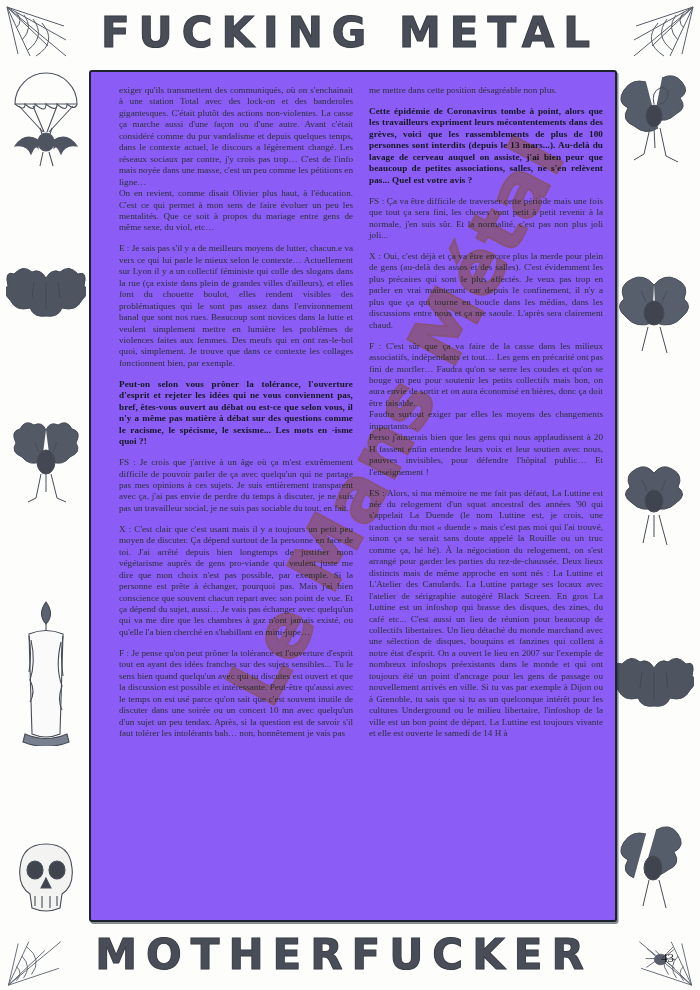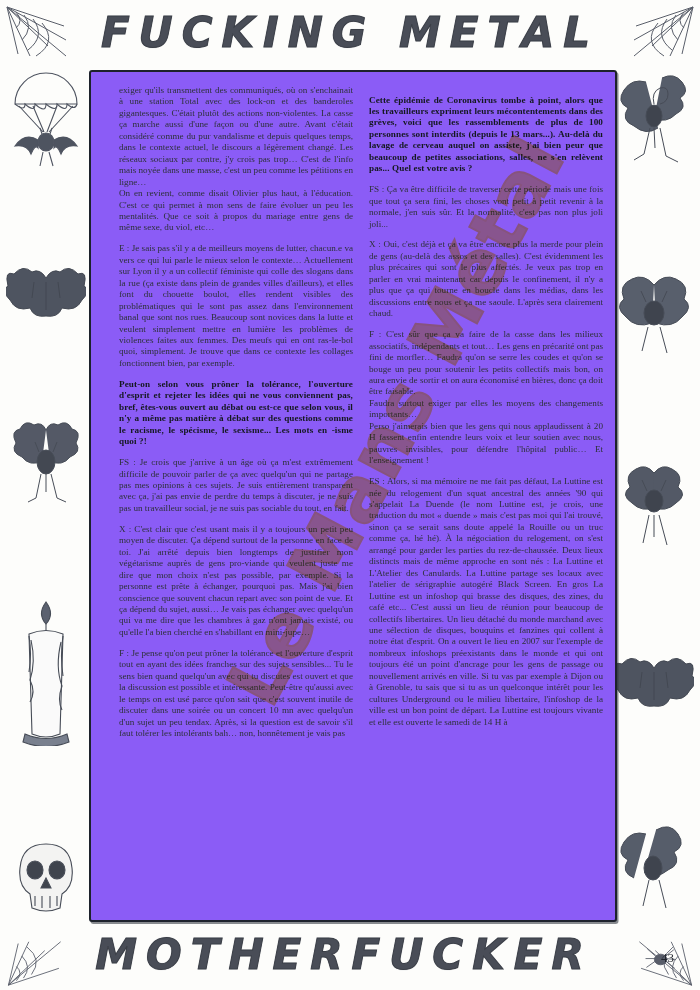--- a/index.html
+++ b/index.html
@@ -39,21 +39,20 @@
     font-family: "DejaVu Sans", sans-serif;
     font-weight: bold;
     color: #3a3f4a;
     letter-spacing: 9px;
     font-size: 42px;
     line-height: 58px;
     opacity: 0.92;
     -webkit-text-stroke: 1px #2b2f38;
     text-shadow: 0 0 1px #6a7080;
     user-select: none;
-    font-style: italic;
   }
 
   
   .margin-col {
     position: absolute;
     top: 66px;
     width: 92px;
     height: 858px;
     display: flex;
     flex-direction: column;
@@ -306,20 +305,21 @@
       <div class="col" id="col-left">
           <p class="body">exiger qu'ils transmettent des communiqués, où on s'enchainait à une station Total avec des lock-on et des banderoles gigantesques. C'était plutôt des actions non-violentes. La casse ça marche aussi d'une façon ou d'une autre. Avant c'était considéré comme du pur vandalisme et depuis quelques temps, dans le contexte actuel, le discours a légèrement changé. Les réseaux sociaux par contre, j'y crois pas trop… C'est de l'info mais noyée dans une masse, c'est un peu comme les pétitions en ligne…</p>
           <p class="body">On en revient, comme disait Olivier plus haut, à l'éducation. C'est ce qui permet à mon sens de faire évoluer un peu les mentalités. Que ce soit à propos du mariage entre gens de même sexe, du viol, etc…</p>
           <p class="body gap"><span class="spk">E</span><span> : Je sais pas s'il y a de meilleurs moyens de lutter, chacun.e va vers ce qui lui parle le mieux selon le contexte… Actuellement sur Lyon il y a un collectif féministe qui colle des slogans dans la rue (ça existe dans plein de grandes villes d'ailleurs), et elles font du chouette boulot, elles rendent visibles des problématiques qui le sont pas assez dans l'environnement banal que sont nos rues. Beaucoup sont novices dans la lutte et veulent simplement mettre en lumière les problèmes de violences faites aux femmes. Des meufs qui en ont ras-le-bol quoi, simplement. Je trouve que dans ce contexte les collages fonctionnent bien, par exemple.</span></p>
           <p class="body q gap">Peut-on selon vous prôner la tolérance, l'ouverture d'esprit et rejeter les idées qui ne vous conviennent pas, bref, êtes-vous ouvert au débat ou est-ce que selon vous, il n'y a même pas matière à débat sur des questions comme le racisme, le spécisme, le sexisme... Les mots en -isme quoi ?!</p>
           <p class="body gap"><span class="spk">FS</span><span> : Je crois que j'arrive à un âge où ça m'est extrêmement difficile de pouvoir parler de ça avec quelqu'un qui ne partage pas mes opinions à ces sujets. Je suis entièrement transparent avec ça, j'ai pas envie de perdre du temps à discuter, je ne suis pas un travailleur social, je ne suis pas sociable du tout, en fait.</span></p>
           <p class="body gap"><span class="spk">X</span><span> : C'est clair que c'est usant mais il y a toujours un petit peu moyen de discuter. Ça dépend surtout de la personne en face de toi. J'ai arrêté depuis bien longtemps de justifier mon végétarisme auprès de gens pro-viande qui veulent juste me dire que mon choix n'est pas possible, par exemple. Si la personne est prête à échanger, pourquoi pas. Mais j'ai bien conscience que souvent chacun repart avec son point de vue. Et ça dépend du sujet, aussi… Je vais pas échanger avec quelqu'un qui va me dire que les chambres à gaz n'ont jamais existé, ou qu'elle l'a bien cherché en s'habillant en mini-jupe…</span></p>
           <p class="body gap"><span class="spk">F</span><span> : Je pense qu'on peut prôner la tolérance et l'ouverture d'esprit tout en ayant des idées franches sur des sujets sensibles... Tu le sens bien quand quelqu'un avec qui tu discutes est ouvert et que la discussion est possible et intéressante. Peut-être qu'aussi avec le temps on est usé parce qu'on sait que c'est souvent inutile de discuter dans une soirée ou un concert 10 mn avec quelqu'un d'un sujet un peu tendax. Après, si la question est de savoir s'il faut tolérer les intolérants bah… non, honnêtement je vais pas</span></p>
         </div>
       <div class="col" id="col-right">
+          <p class="body">me mettre dans cette position désagréable non plus.</p>
           <p class="body q gap">Cette épidémie de Coronavirus tombe à point, alors que les travailleurs expriment leurs mécontentements dans des grèves, voici que les rassemblements de plus de 100 personnes sont interdits (depuis le 13 mars...). Au-delà du lavage de cerveau auquel on assiste, j'ai bien peur que beaucoup de petites associations, salles, ne s'en relèvent pas... Quel est votre avis ?</p>
           <p class="body gap"><span class="spk">FS</span><span> : Ça va être difficile de traverser cette période mais une fois que tout ça sera fini, les choses vont petit à petit revenir à la normale, j'en suis sûr. Et la normalité, c'est pas non plus joli joli...</span></p>
           <p class="body gap"><span class="spk">X</span><span> : Oui, c'est déjà et ça va être encore plus la merde pour plein de gens (au-delà des assos et des salles). C'est évidemment les plus précaires qui sont le plus affectés. Je veux pas trop en parler en vrai maintenant car depuis le confinement, il n'y a plus que ça qui tourne en boucle dans les médias, dans les discussions entre nous et ça me saoule. L'après sera clairement chaud.</span></p>
           <p class="body gap"><span class="spk">F</span><span> : C'est sûr que ça va faire de la casse dans les milieux associatifs, indépendants et tout… Les gens en précarité ont pas fini de morfler… Faudra qu'on se serre les coudes et qu'on se bouge un peu pour soutenir les petits collectifs mais bon, on aura envie de sortir et on aura économisé en bières, donc ça doit être faisable.</span></p>
           <p class="body">Faudra surtout exiger par elles les moyens des changements importants…</p>
           <p class="body">Perso j'aimerais bien que les gens qui nous applaudissent à 20 H fassent enfin entendre leurs voix et leur soutien avec nous, pauvres invisibles, pour défendre l'hôpital public… Et l'enseignement !</p>
           <p class="body gap"><span class="spk">ES</span><span> : Alors, si ma mémoire ne me fait pas défaut, La Luttine est née du relogement d'un squat ancestral des années '90 qui s'appelait La Duende (le nom Luttine est, je crois, une traduction du mot « duende » mais c'est pas moi qui l'ai trouvé, sinon ça se serait sans doute appelé la Rouille ou un truc comme ça, hé hé). À la négociation du relogement, on s'est arrangé pour garder les parties du rez-de-chaussée. Deux lieux distincts mais de même approche en sont nés : La Luttine et L'Atelier des Canulards. La Luttine partage ses locaux avec l'atelier de sérigraphie autogéré Black Screen. En gros La Luttine est un infoshop qui brasse des disques, des zines, du café etc... C'est aussi un lieu de réunion pour beaucoup de collectifs libertaires. Un lieu détaché du monde marchand avec une sélection de disques, bouquins et fanzines qui collent à notre état d'esprit. On a ouvert le lieu en 2007 sur l'exemple de nombreux infoshops préexistants dans le monde et qui ont toujours été un point d'ancrage pour les gens de passage ou nouvellement arrivés en ville. Si tu vas par exemple à Dijon ou à Grenoble, tu sais que si tu as un quelconque intérêt pour les cultures Underground ou le milieu libertaire, l'infoshop de la ville est un bon point de départ. La Luttine est toujours vivante et elle est ouverte le samedi de 14 H à</span></p>
         </div>
     </div>
   </div>

